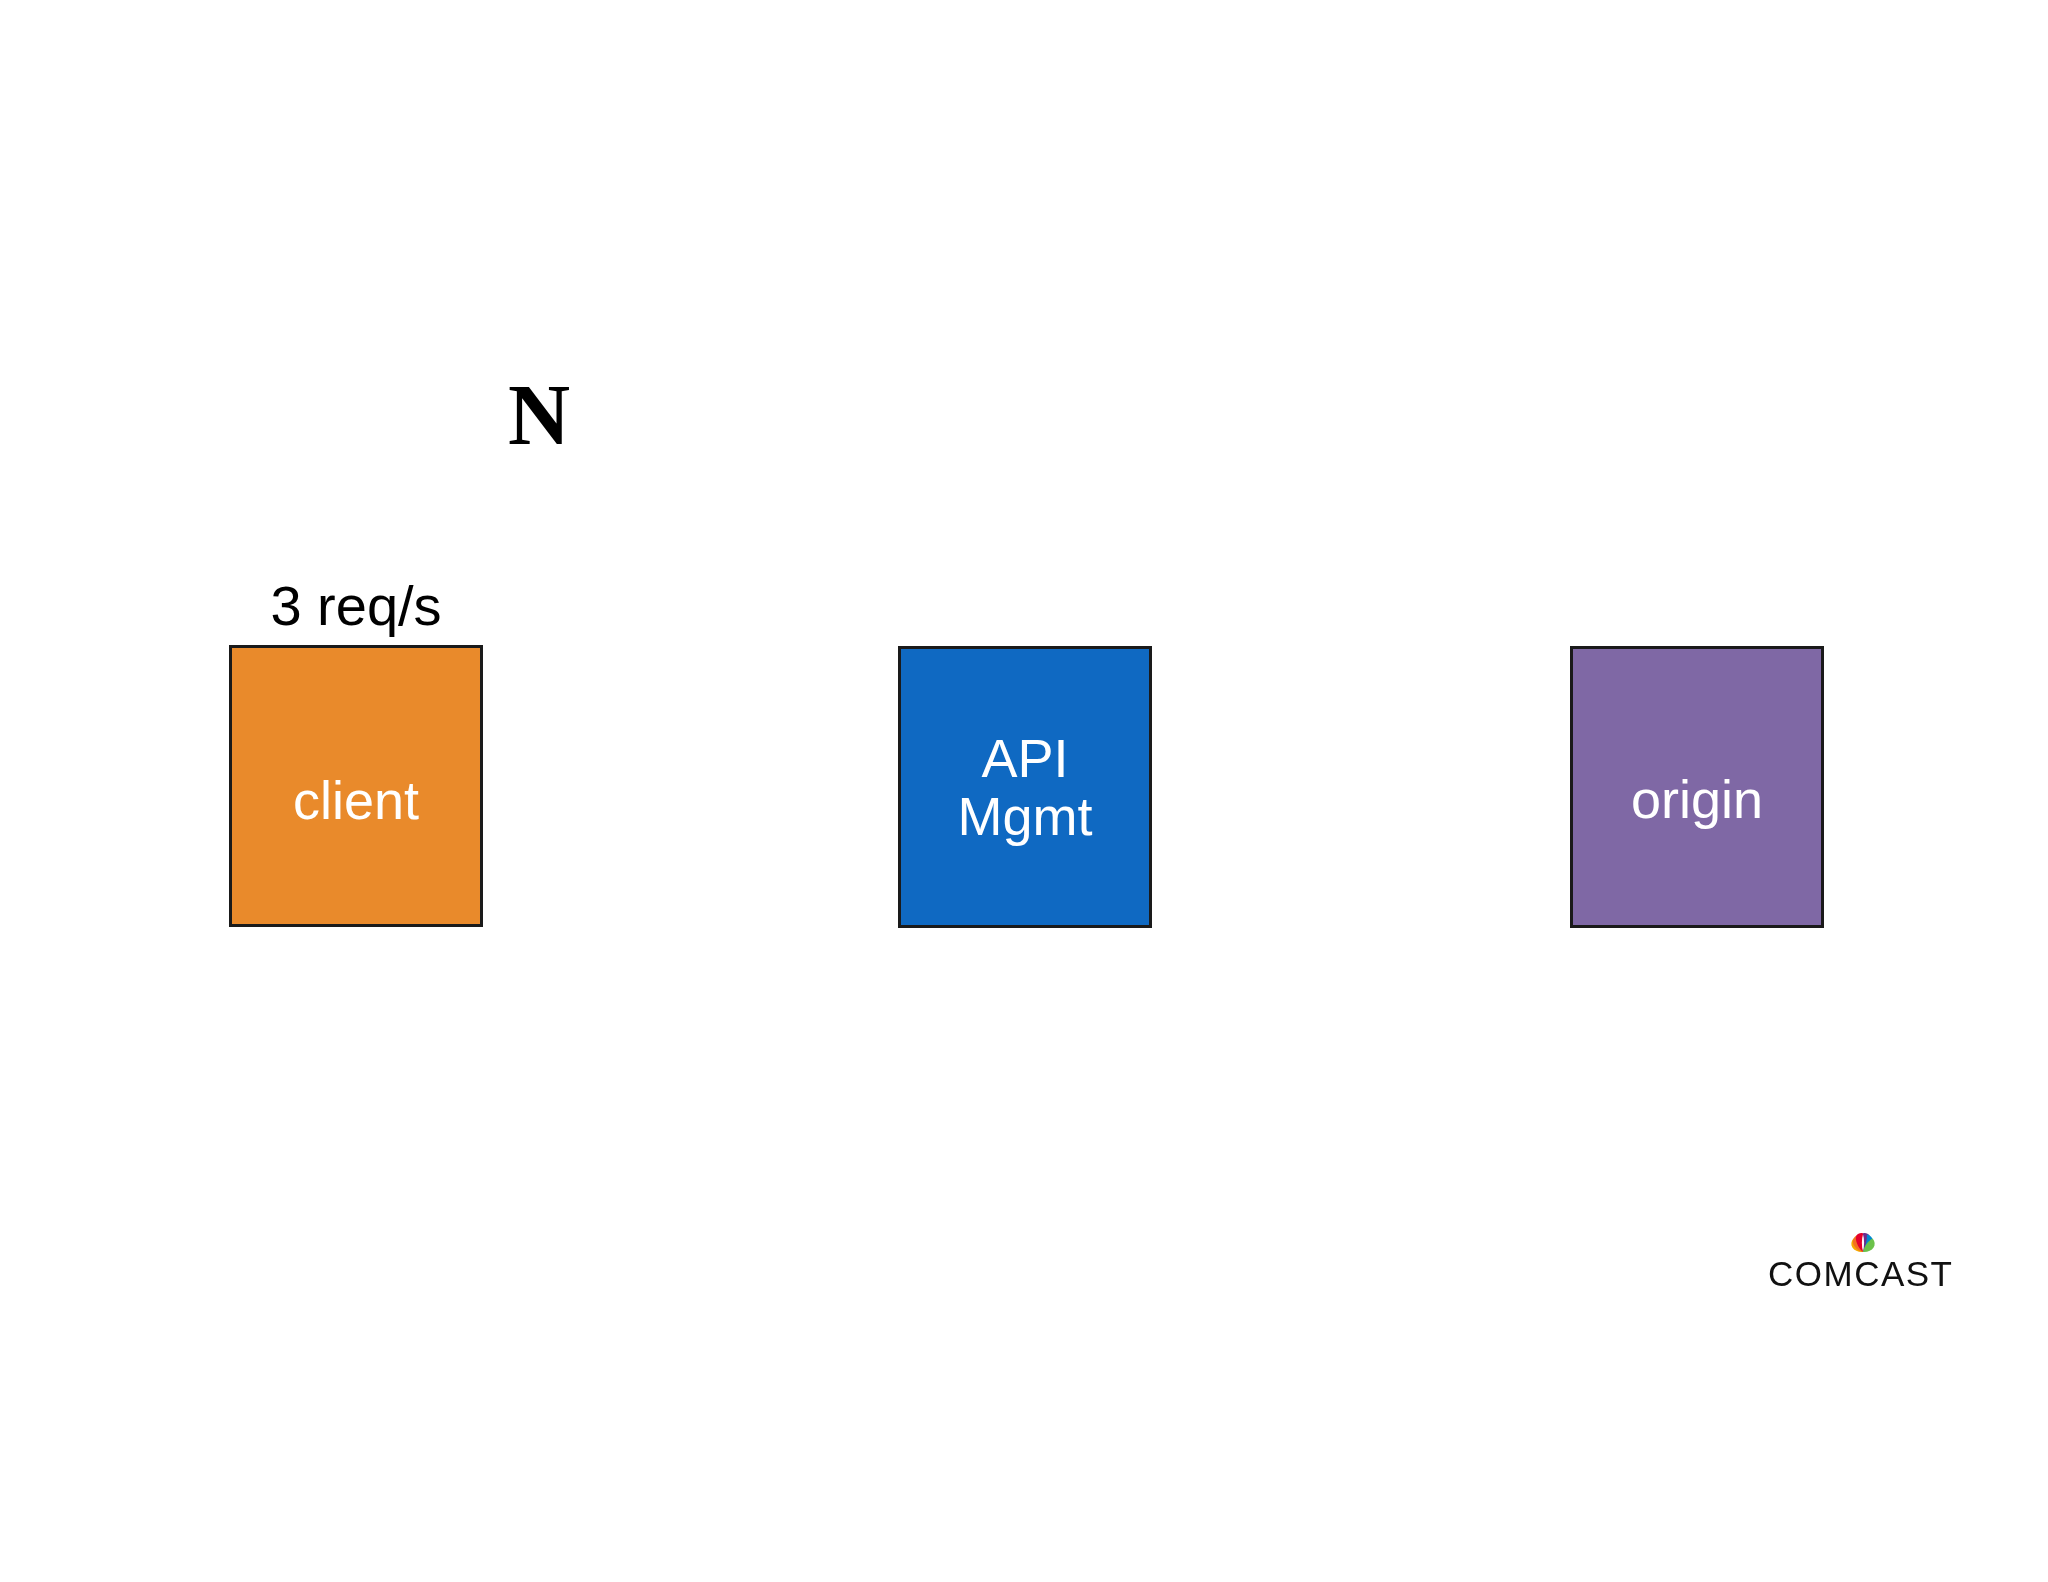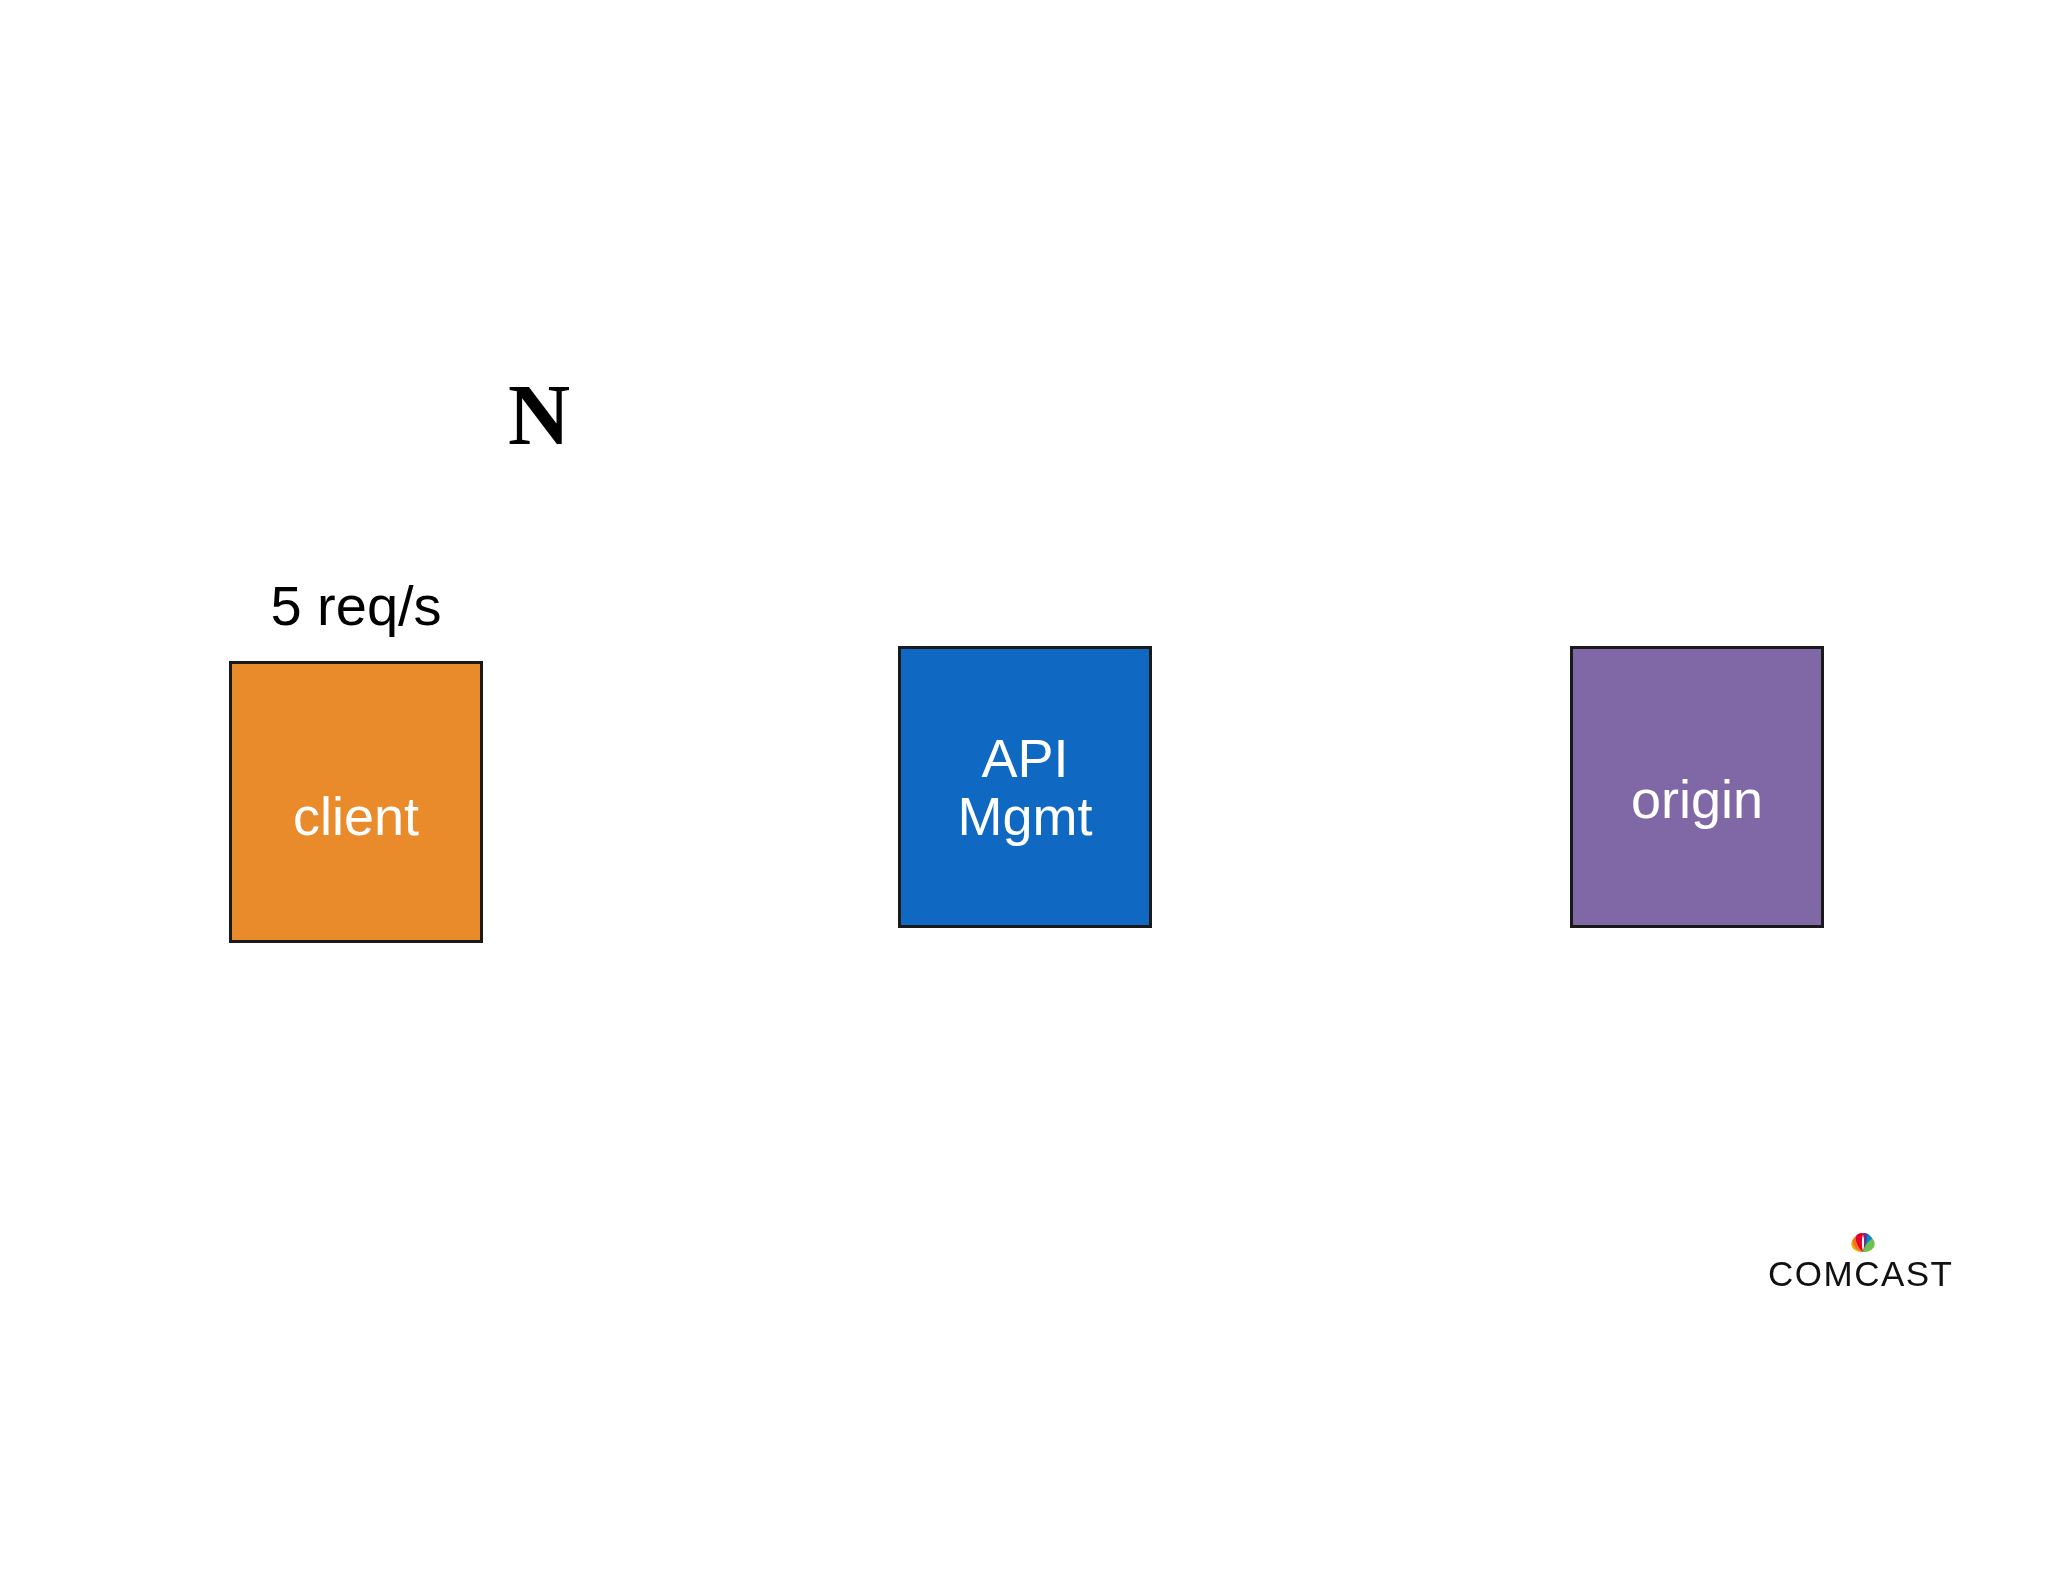--- a/index.html
+++ b/index.html
@@ -75,21 +75,20 @@
     color: #ffffff;
     text-align: center;
     white-space: pre-line;
     display: block;
   }
 
   .box-client {
     left: 229px;
     top: 645px;
     background: #E98A2B;
-    margin-top: 16px;
   }
   
   .box-client .node-label { transform: translateY(14px); }
 
   .box-apimgmt {
     left: 898px;
     top: 646px;
     background: #0F69C2;
   }
 
@@ -124,21 +123,21 @@
     white-space: nowrap;
   }
 </style>
 </head>
 <body>
 
 <div id="slide">
 
   <div class="annot-n">N</div>
 
-  <div class="box-label label-rate">5 req/s</div>
+  <div class="box-label label-rate">3 req/s</div>
 
 
   <div class="node-box box-client">
     <span class="node-label">client</span>
   </div>
 
   <div class="node-box box-origin">
     <span class="node-label">origin</span>
   </div>
 

